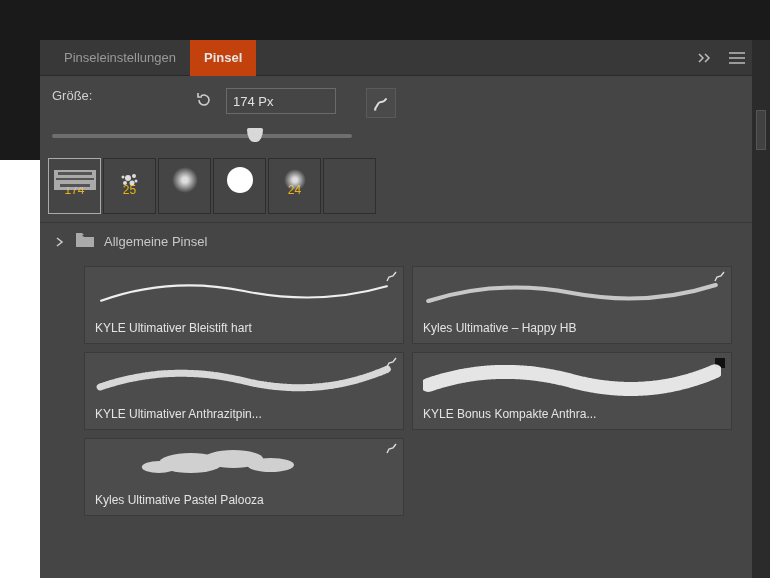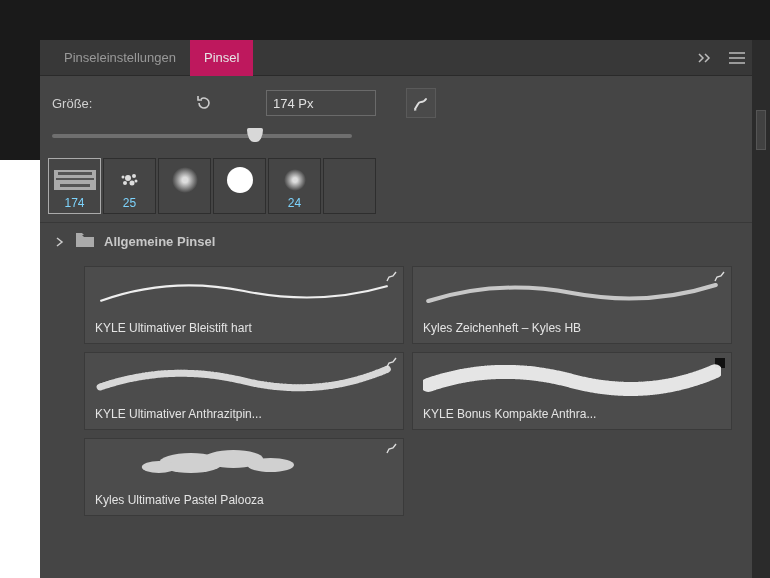--- a/index.html
+++ b/index.html
@@ -8,46 +8,46 @@
   .topbar { height: 40px; background: #1a1a1a; }
   .panel { position: absolute; left: 40px; top: 40px; right: 18px; bottom: 0; background: #454545; display: flex; flex-direction: column; }
   .rightstrip { position: absolute; right: 0; top: 40px; width: 18px; bottom: 0; background: #2b2b2b; }
   .rightstrip .stub { position: absolute; top: 70px; left: 4px; width: 10px; height: 40px; background: #414141; border: 1px solid #555; }
   .leftedge { position: absolute; left: 0; top: 40px; width: 40px; height: 120px; background: #1a1a1a; }
   .whiteblock { position: absolute; left: 0; top: 160px; width: 40px; bottom: 0; background: #fff; }
 
   
   .tabs { display: flex; align-items: center; height: 36px; background: #383838; border-bottom: 1px solid #2a2a2a; padding-left: 10px; }
   .tab { padding: 0 14px; height: 36px; display: flex; align-items: center; cursor: pointer; color: #999; }
-  .tab.active { background: #be185d; color: #e6e6e6; font-weight: 400; }
+  .tab.active { background: #c2410c; color: #e6e6e6; font-weight: 700; }
   .tabs .spacer { flex: 1; }
   .tabs .tb-btn { width: 30px; height: 36px; display: flex; align-items: center; justify-content: center; color: #bbb; }
 
   
-  .size-row { display: flex; align-items: center; gap: 10px; padding: 12px 12px 4px 12px; }
+  .size-row { display: flex; align-items: flex-start; gap: 10px; padding: 12px 12px 4px 12px; }
   .size-label { flex: 0 0 auto; width: 130px; color: #d0d0d0; }
   .reset-btn { width: 24px; height: 24px; display: flex; align-items: center; justify-content: center; }
-  .size-input { width: 110px; height: 26px; background: #454545; border: 1px solid #6a6a6a; color: #e0e0e0; padding: 0 6px; font-size: 13px; margin-left: 40px; }
+  .size-input { width: 110px; height: 26px; background: #454545; border: 1px solid #6a6a6a; color: #e0e0e0; padding: 0 6px; font-size: 13px; }
   .toggle-brush { width: 30px; height: 30px; display: flex; align-items: center; justify-content: center; margin-left: 20px; border: 1px solid #5a5a5a; background: #4a4a4a; }
 
   
   .slider-wrap { padding: 4px 12px 12px 12px; }
   .slider { position: relative; width: 300px; height: 20px; }
   .slider .track { position: absolute; left: 0; right: 0; top: 8px; height: 4px; background: #6f6f6f; border-radius: 2px; }
   .slider .thumb { position: absolute; top: 2px; width: 16px; height: 14px; background: #d8d8d8; left: 195px; border-radius: 2px 2px 8px 8px / 2px 2px 14px 14px; }
 
   
   .recents { display: flex; gap: 2px; padding: 0 8px 8px 8px; }
-  .recent { width: 53px; height: 56px; background: #454545; border: 1px solid #2e2e2e; display: flex; flex-direction: column; align-items: center; justify-content: flex-end; padding-bottom: 3px; color: #7dd3fc; font-size: 12px; cursor: pointer; position: relative; }
+  .recent { width: 53px; height: 56px; background: #454545; border: 1px solid #2e2e2e; display: flex; flex-direction: column; align-items: center; justify-content: flex-end; padding-bottom: 16px; color: #eab308; font-size: 12px; cursor: pointer; position: relative; }
   .recent.selected { border: 1px solid #aaa; }
   .recent .tip { position: absolute; top: 6px; left: 0; right: 0; height: 30px; display: flex; align-items: center; justify-content: center; }
   .recent .dot { border-radius: 50%; background: #ddd; }
 
   
-  .group { border-top: 1px solid #383838; padding: 10px 14px; display: flex; align-items: center; gap: 10px; cursor: pointer; font-weight: bold; }
+  .group { border-top: 1px solid #383838; padding: 10px 14px; display: flex; align-items: center; gap: 10px; cursor: pointer; }
   .group .arrow { width: 12px; display: inline-flex; justify-content: center; color: #ccc; font-size: 11px; }
   .folder-icon { width: 18px; height: 14px; }
 
   
   .grid { display: grid; grid-template-columns: 1fr 1fr; gap: 8px; padding: 6px 20px 12px 44px; }
   .brush-cell { background: #4c4c4c; border: 1px solid #3a3a3a; height: 78px; position: relative; display: flex; flex-direction: column; justify-content: flex-end; padding: 6px 10px 8px 10px; cursor: pointer; }
   .brush-cell .label { color: #e4e4e4; font-size: 12px; white-space: nowrap; overflow: hidden; text-overflow: ellipsis; }
   .brush-cell .corner { position: absolute; top: 4px; right: 6px; color: #ddd; font-size: 12px; }
   .brush-cell svg.stroke { position: absolute; top: 4px; left: 10px; right: 10px; height: 42px; width: calc(100% - 20px); }
 </style>
@@ -190,21 +190,21 @@
 
       <div class="brush-cell">
         <span class="corner">
           <svg width="12" height="12" viewBox="0 0 12 12">
               <path d="M2 10 L4 6 L8 5 L11 1" stroke="#ddd" stroke-width="1.4" fill="none"></path>
             </svg>
         </span>
         <svg class="stroke" viewBox="0 0 280 42" preserveAspectRatio="none">
             <path d="M5 30 Q 70 8 140 22 T 275 14" stroke="#ddd" stroke-width="4" fill="none" stroke-linecap="round" opacity="0.85"></path>
           </svg>
-        <span class="label">Kyles Zeichenheft – Kyles HB</span>
+        <span class="label">Kyles Ultimative – Happy HB</span>
       </div>
 
       <div class="brush-cell">
         <span class="corner">
           <svg width="12" height="12" viewBox="0 0 12 12">
               <path d="M2 10 L4 6 L8 5 L11 1" stroke="#ddd" stroke-width="1.4" fill="none"></path>
             </svg>
         </span>
         <svg class="stroke" viewBox="0 0 280 42" preserveAspectRatio="none">
             <path d="M5 30 Q 70 6 140 24 T 275 12" stroke="#e8e8e8" stroke-width="7" fill="none" stroke-linecap="round" stroke-dasharray="2 1" opacity="0.9"></path>

